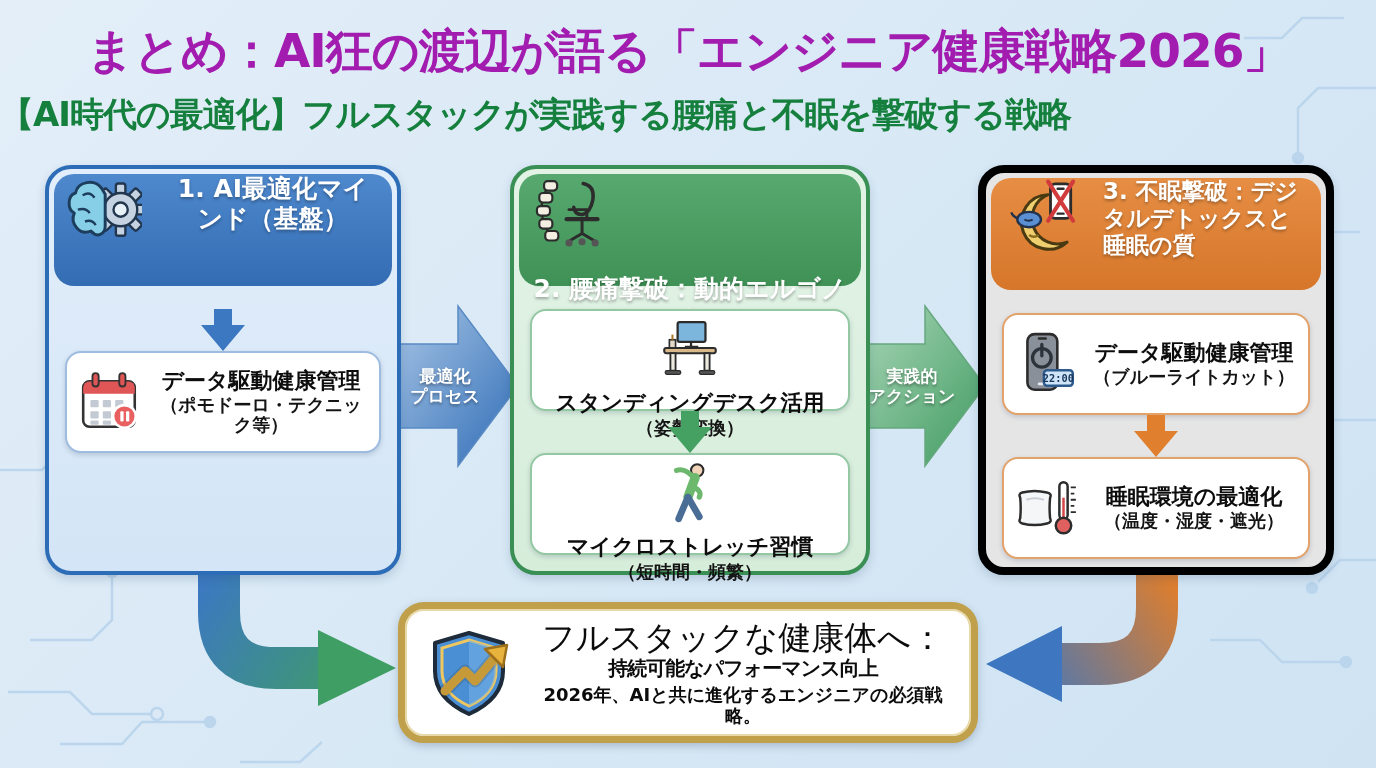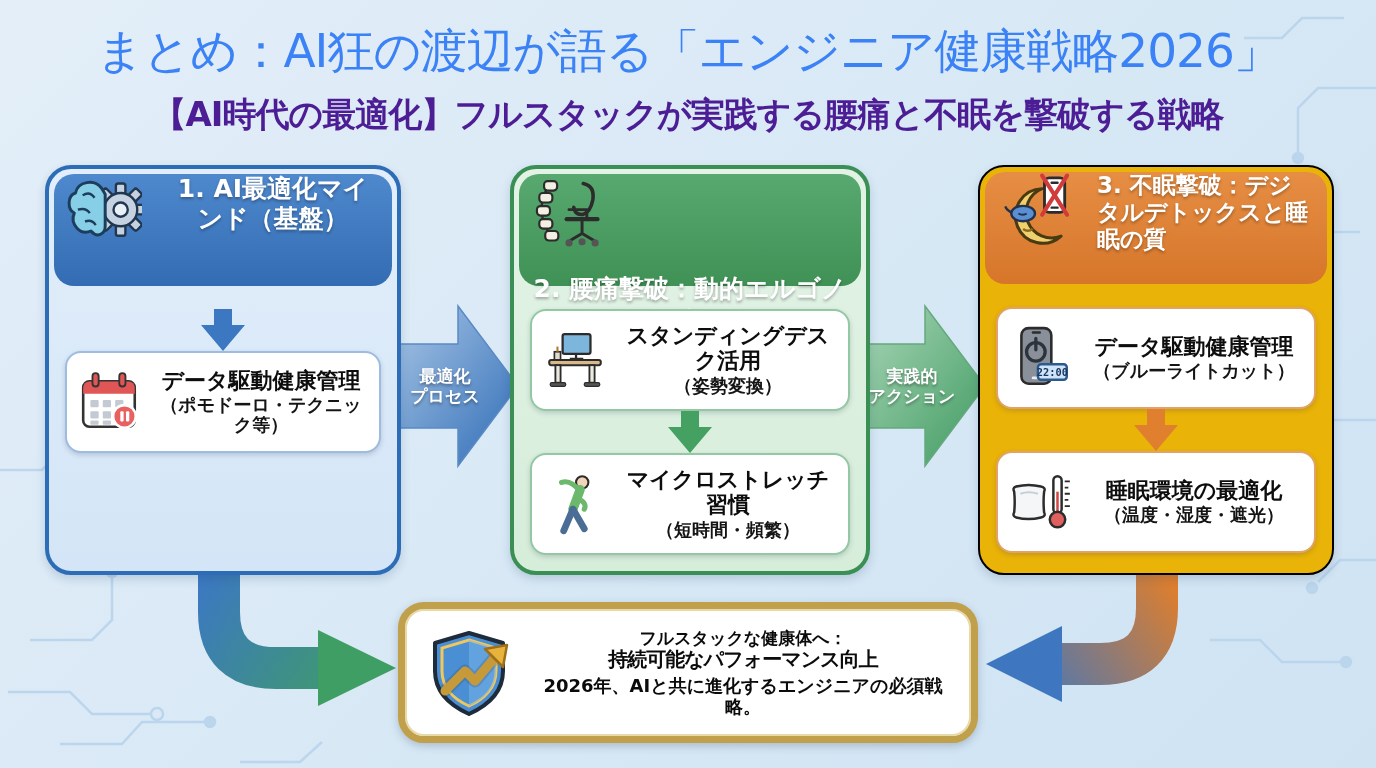--- a/index.html
+++ b/index.html
@@ -6,58 +6,58 @@
   body{
     width:1376px;height:768px;position:relative;overflow:hidden;
     background:linear-gradient(135deg,#e3eef8 0%,#d7e8f5 55%,#cfe3f3 100%);
     font-family:"DejaVu Sans","Liberation Sans",sans-serif;
     color:#0b0b0b;
   }
   .abs{position:absolute;}
   
   .page-title{
     top:24px;left:0;width:100%;text-align:center;
-    font-size:47px;font-weight:400;letter-spacing:-1px;line-height:1.15;
-    color:#3b82f6;z-index:4;
+    font-size:47px;font-weight:700;letter-spacing:-1px;line-height:1.15;
+    color:#a21caf;z-index:4;
   }
   .page-subtitle{
-    top:92px;left:0;width:100%;text-align:center;
+    top:92px;left:0;width:100%;text-align:left;
     font-size:34px;font-weight:900;letter-spacing:-1px;
-    color:#4c1d95;z-index:4;
+    color:#15803d;z-index:4;
   }
   
   .col{
     top:165px;height:410px;border-radius:26px;z-index:2;
     box-shadow:0 4px 10px rgba(30,60,100,.18);
     box-sizing:border-box;
   }
   .col.c1{left:45px;width:356px;background:linear-gradient(180deg,#e2eefb,#d3e5f6);border:4px solid #2d6db7;}
   .col.c2{left:510px;width:360px;background:linear-gradient(180deg,#e2f3e6,#d6edda);border:4px solid #3a8f55;}
-  .col.c3{left:978px;width:356px;background:linear-gradient(180deg,#fdf0e2,#f9e7d4;);border:2px solid #000000;background-color:#eab308;}
+  .col.c3{left:978px;width:356px;background:linear-gradient(180deg,#fdf0e2,#f9e7d4;);border:8px solid #000000;background-color:#e5e5e5;}
   .col-header{
     margin:5px;height:112px;border-radius:20px;
     display:flex;align-items:flex-start;padding:0 12px;box-sizing:border-box;gap:24px;
   }
   .c1 .col-header{background:linear-gradient(180deg,#4e88cd,#336cb2);}
   .c2 .col-header{background:linear-gradient(180deg,#57a96f,#3f9156);flex-direction:column;}
   .c3 .col-header{background:linear-gradient(180deg,#e68e44,#d6762a);}
   .col-header .htxt{
     flex:1;text-align:center;color:#fff;font-weight:900;
     font-size:25px;line-height:1.18;text-shadow:0 2px 3px rgba(0,0,0,.3);
   }
   .c3 .col-header .htxt{font-size:23px;text-align:left;}
   .hicon{width:76px;height:76px;flex:0 0 auto;}
   .col-body{padding:18px 16px 0 16px;display:flex;flex-direction:column;align-items:stretch;}
   .card{
     background:#fff;border-radius:16px;height:102px;
     display:flex;align-items:center;gap:10px;padding:4px 10px;box-sizing:border-box;
     box-shadow:0 2px 5px rgba(20,40,70,.18);
   }
   .c1 .card{border:2.5px solid #9dbce0;}
-  .c2 .card{border:2.5px solid #93c8a3;}
+  .c2 .card{border:2.5px solid #93c8a3;flex-direction:column;}
   .c3 .card{border:2.5px solid #e2a269;}
   .cicon{width:66px;height:66px;flex:0 0 auto;}
   .ctxt{flex:1;text-align:center;line-height:1.12;}
   .ctxt .t{font-size:22px;font-weight:900;color:#0d0d0d;}
   .ctxt .n{font-size:18px;font-weight:800;color:#141414;margin-top:2px;}
   .vgap{height:42px;display:flex;justify-content:center;align-items:center;}
   
   .flow{top:300px;width:124px;height:172px;z-index:1;}
   .flow.f1{left:394px;}
   .flow.f2{left:861px;}
@@ -67,21 +67,21 @@
     text-shadow:0 2px 3px rgba(0,0,0,.35);
   }
   
   .conclusion{
     left:398px;top:602px;width:580px;height:141px;z-index:3;
     background:#fff;border:7px solid #c0a04a;border-radius:26px;
     box-shadow:0 3px 9px rgba(40,60,90,.25), inset 0 0 0 2px #e8d9a8;
     display:flex;align-items:center;gap:14px;padding:6px 18px;box-sizing:border-box;
   }
   .conclusion .txt{flex:1;text-align:center;line-height:1.18;}
-  .conclusion .l1{font-size:17px;font-weight:700;}
+  .conclusion .l1{font-size:33px;font-weight:400;}
   .conclusion .l2{font-size:20px;font-weight:900;letter-spacing:-1px;}
   .conclusion .l3{font-size:18px;font-weight:800;margin-top:3px;}
   .bigicon{width:96px;height:96px;flex:0 0 auto;}
   .z0{z-index:0;} .z1{z-index:1;}
   svg text{font-family:"DejaVu Sans Mono","Liberation Mono",monospace;}
 </style>
 </head>
 <body>
 
 <svg class="abs z0" width="1376" height="768" viewBox="0 0 1376 768">

